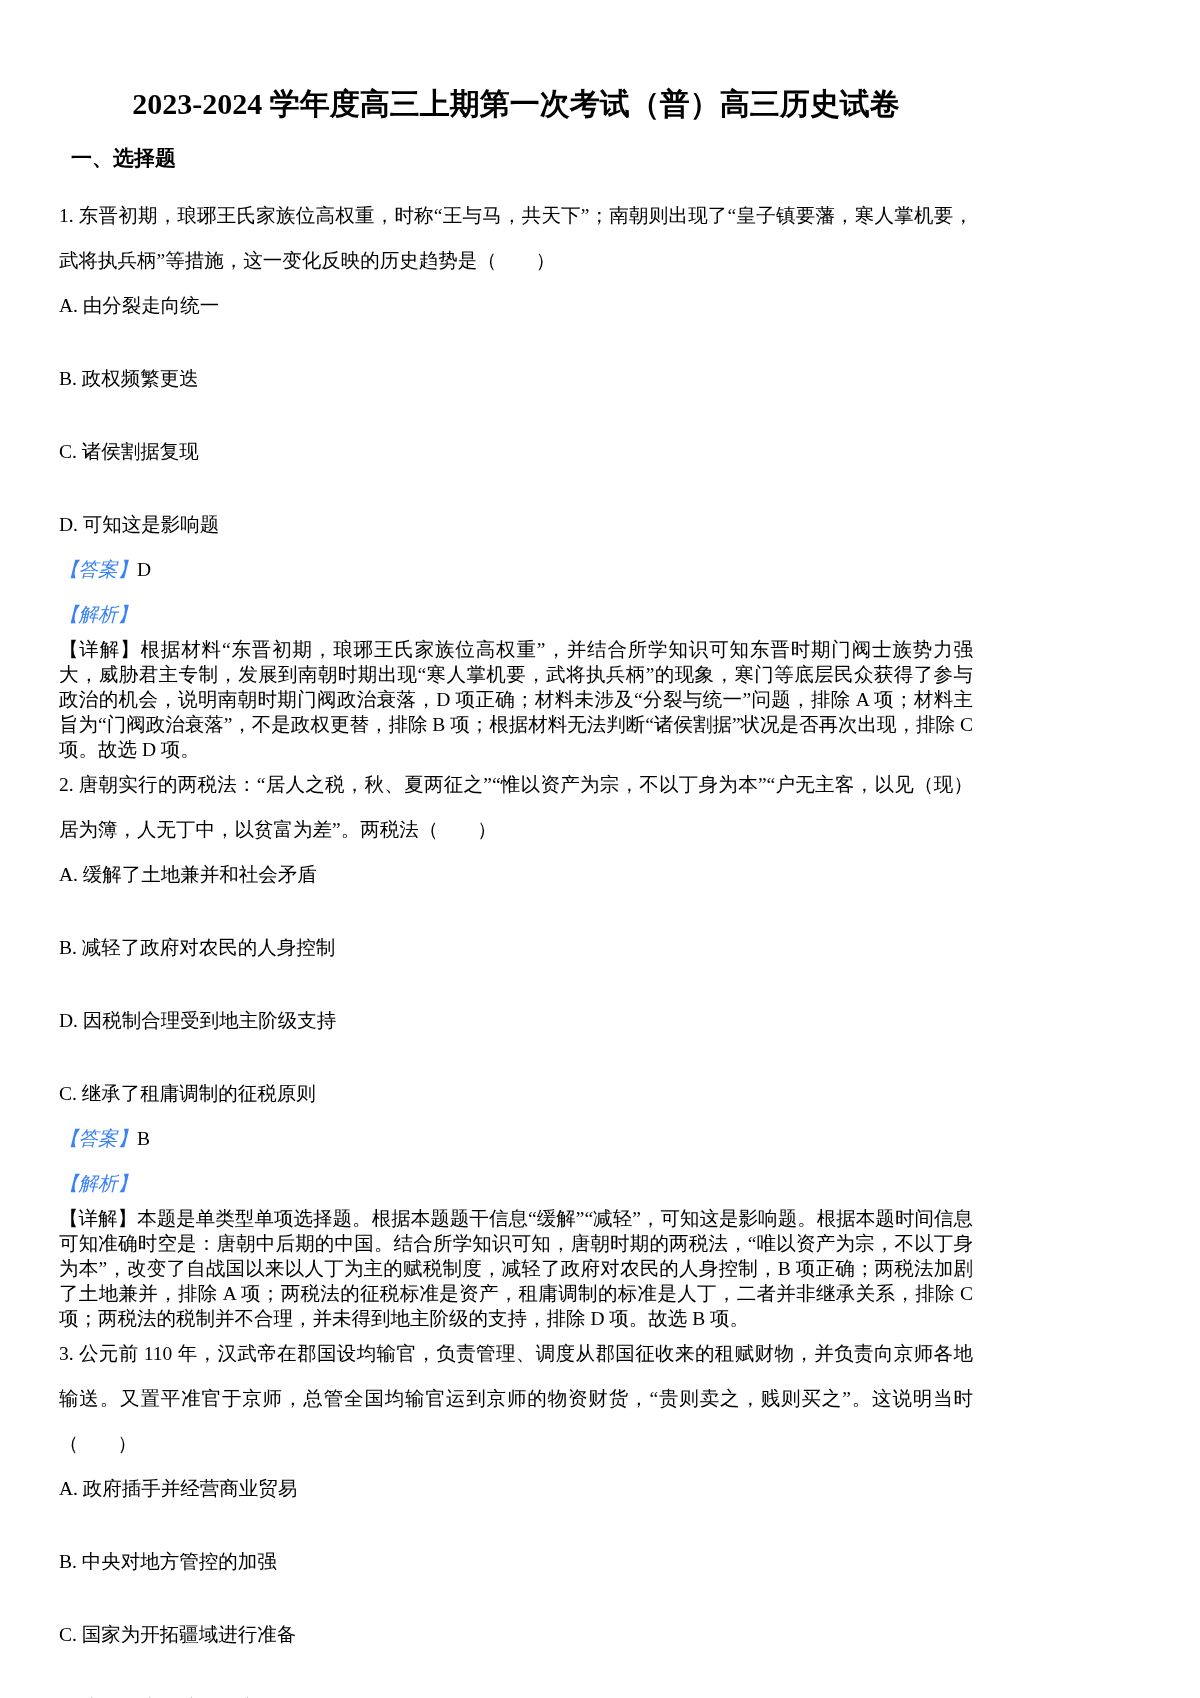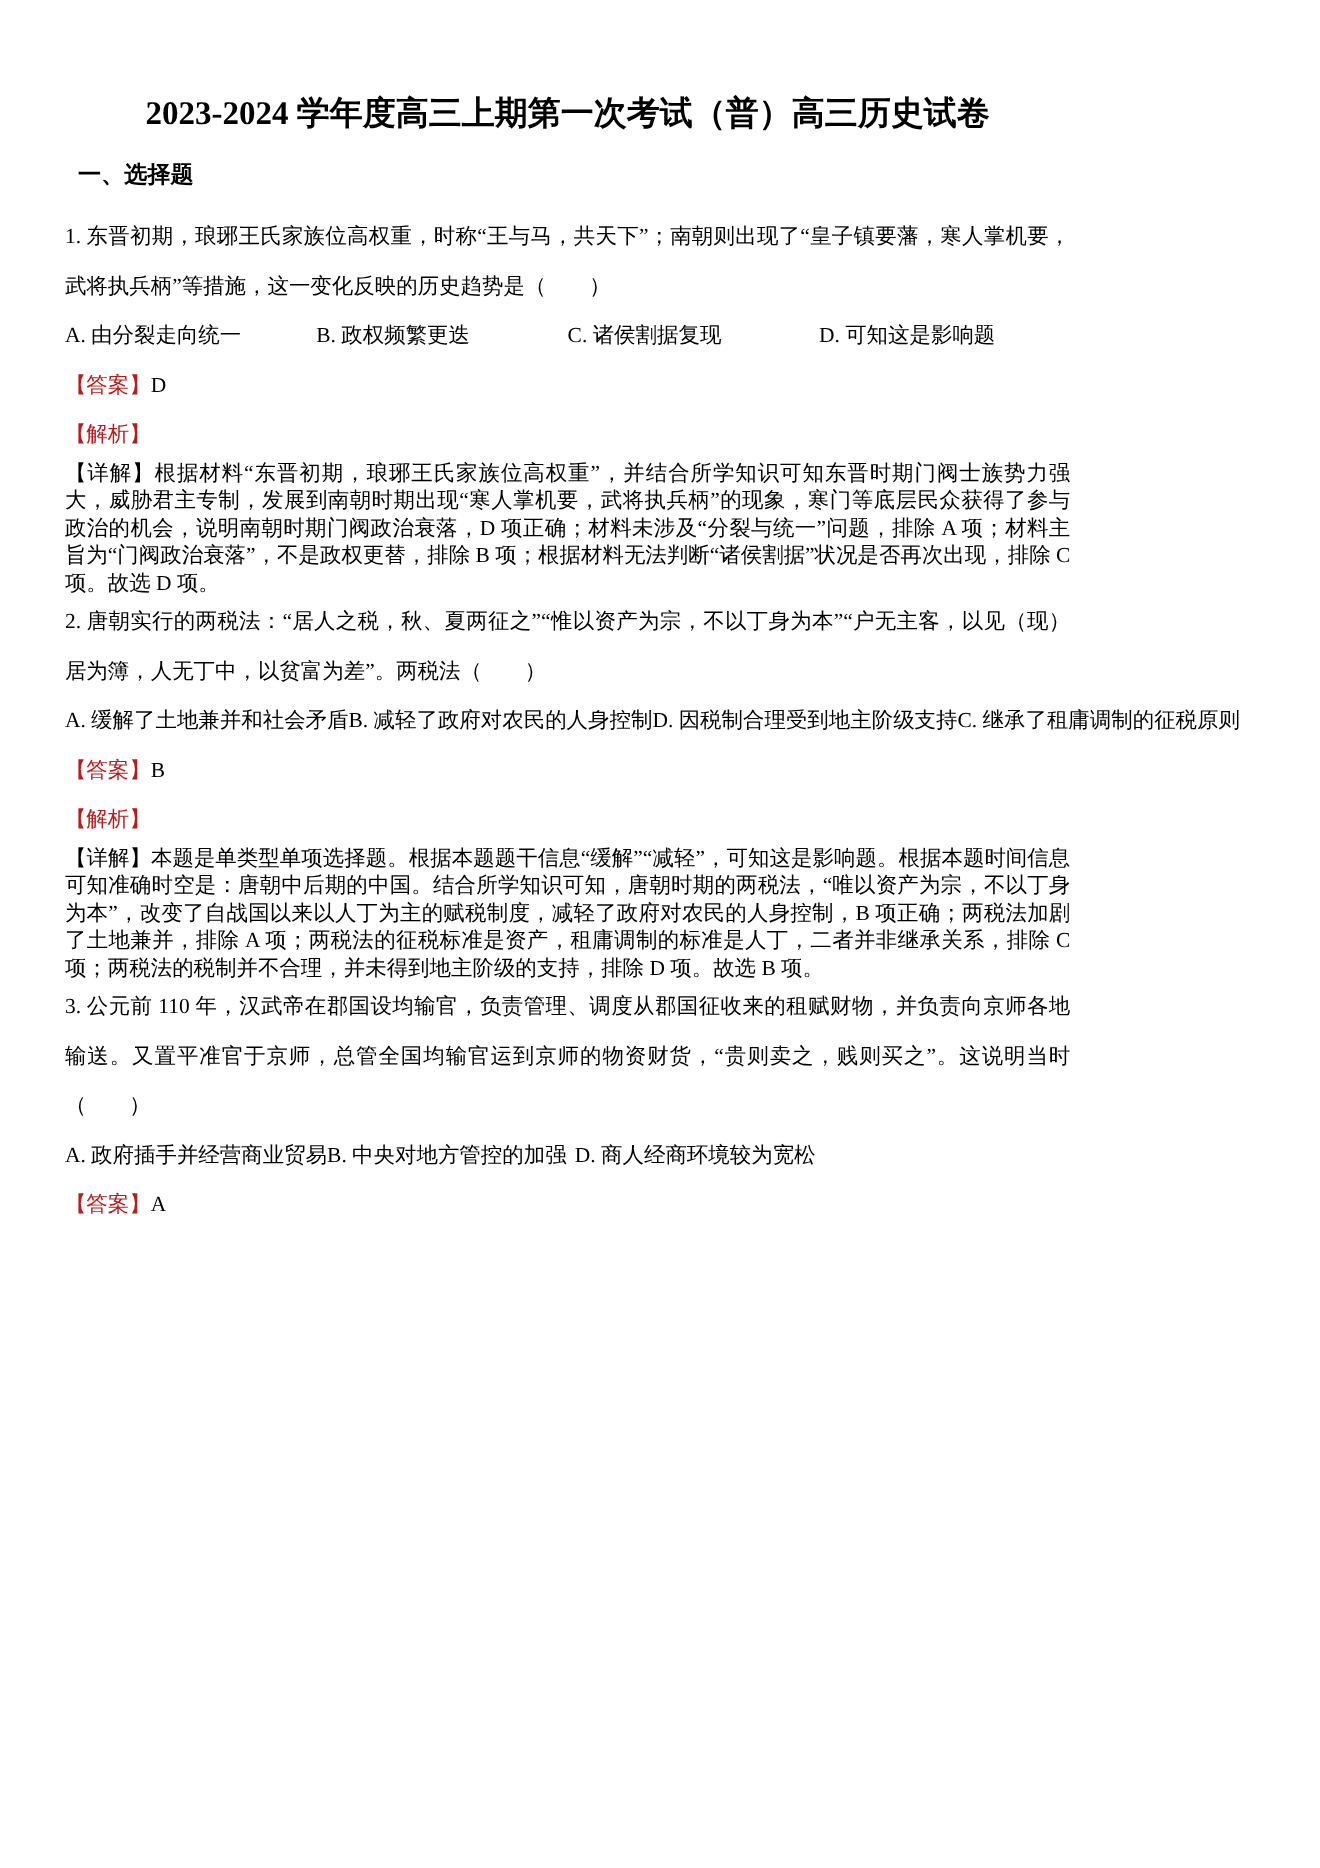--- a/index.html
+++ b/index.html
@@ -31,32 +31,34 @@
     margin: 12px;
   }
   .para {
     margin: 0;
     line-height: 45px;
     text-align: justify;
     text-justify: inter-character;
   }
   .options {
     display: grid;
-    grid-template-columns: 1fr 1fr 1fr 1fr;
+    grid-template-columns: 1fr;
     line-height: 45px;
+    gap: 28px;
   }
   .option {
     white-space: nowrap;
   }
   .answer-line, .analysis-line {
     margin: 0;
     line-height: 45px;
   }
   .label-blue {
-    color: #b91c1c;
+    color: #3b82f6;
+    font-style: italic;
   }
   .detail-para {
     margin: 0;
     line-height: 25px;
     text-align: justify;
     text-justify: inter-character;
   }
 </style>
 </head>
 <body>
@@ -91,18 +93,19 @@
     <p class="answer-line"><span class="label-blue">【答案】</span><span>B</span></p>
     <p class="analysis-line"><span class="label-blue">【解析】</span></p>
     <p class="detail-para"><span>【详解】</span><span>本题是单类型单项选择题。根据本题题干信息“缓解”“减轻”，可知这是影响题。根据本题时间信息可知准确时空是：唐朝中后期的中国。结合所学知识可知，唐朝时期的两税法，“唯以资产为宗，不以丁身为本”，改变了自战国以来以人丁为主的赋税制度，减轻了政府对农民的人身控制，B 项正确；两税法加剧了土地兼并，排除 A 项；两税法的征税标准是资产，租庸调制的标准是人丁，二者并非继承关系，排除 C 项；两税法的税制并不合理，并未得到地主阶级的支持，排除 D 项。故选 B 项。</span></p>
   </div>
 
   <div>
     <p class="para">3. 公元前 110 年，汉武帝在郡国设均输官，负责管理、调度从郡国征收来的租赋财物，并负责向京师各地输送。又置平准官于京师，总管全国均输官运到京师的物资财货，“贵则卖之，贱则买之”。这说明当时（　　）</p>
     <div class="options">
       <div class="option">A. 政府插手并经营商业贸易</div>
       <div class="option">B. 中央对地方管控的加强</div>
+      <div class="option">C. 国家为开拓疆域进行准备</div>
       <div class="option">D. 商人经商环境较为宽松</div>
     </div>
     <p class="answer-line"><span class="label-blue">【答案】</span><span>A</span></p>
   </div>
 
 </div>
 
 </body></html>

